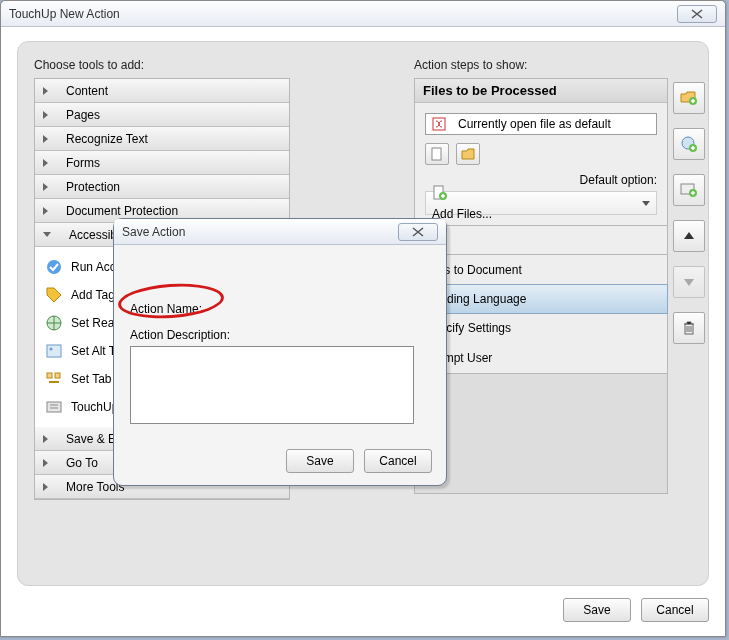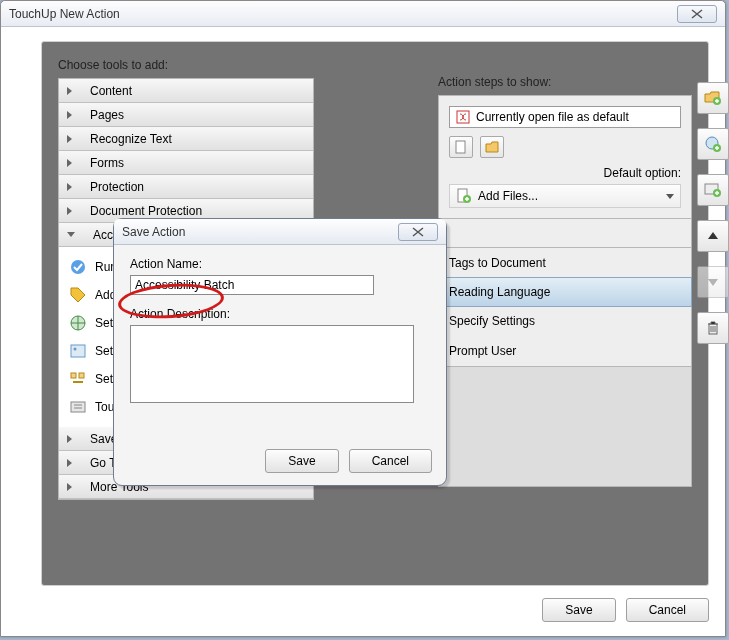--- a/index.html
+++ b/index.html
@@ -12,66 +12,66 @@
     box-shadow: 0 0 3px rgba(0,0,0,.3);
   }
   .titlebar { height: 26px; background: linear-gradient(#fdfdfe,#e8ecf3);
     border-bottom: 1px solid #bcc4d2; border-radius: 5px 5px 0 0;
     display:flex;align-items:center;padding:0 8px;justify-content:space-between;}
   .titlebar .title { color:#333; }
   .close-x { width:40px;height:18px;border:1px solid #9aa7bb;border-radius:3px;
     background:linear-gradient(#f7f9fc,#dfe6f0);display:flex;align-items:center;justify-content:center;
     font-size:11px;color:#555;}
   .content { position:absolute;left:16px;top:40px;right:16px;bottom:50px;
-    background:#737373;border:1px solid #d0d0d0;border-radius:3px;margin-left:24px;}
+    background:#e5e5e5;border:1px solid #d0d0d0;border-radius:11px;}
   .left-col{position:absolute;left:16px;top:16px;width:256px;}
-  .right-col{position:absolute;left:396px;top:33px;width:254px;}
+  .right-col{position:absolute;left:396px;top:16px;width:254px;}
   .side-col{position:absolute;left:655px;top:40px;width:34px;}
   .section-label{margin-bottom:6px;color:#222;}
   .acc-panel{border:1px solid #b7b7b7;}
   .acc-head{height:24px;background:linear-gradient(#f7f7f7,#e1e1e1);border-bottom:1px solid #c0c0c0;
     display:flex;align-items:center;padding:0 8px;gap:18px;cursor:default;}
   .acc-head + .acc-head{border-top:none;}
   .tri{width:0;height:0;display:inline-block;}
   .tri-right{border-top:4px solid transparent;border-bottom:4px solid transparent;border-left:5px solid #666;}
   .tri-down{border-left:4px solid transparent;border-right:4px solid transparent;border-top:5px solid #666;}
   .acc-body{background:#fff;padding:6px 4px;}
   .tool-item{display:flex;align-items:center;gap:8px;height:28px;padding:0 6px;}
   .tool-icon{width:18px;height:18px;display:inline-block;}
 
   .files-panel{border:1px solid #b7b7b7;}
   .files-head{height:24px;background:linear-gradient(#e9e9e9,#d6d6d6);
     display:flex;align-items:center;padding:0 8px;font-weight:bold;border-bottom:1px solid #c0c0c0;font-size:13px;}
   .files-body{background:#eee;padding:10px;}
-  .open-file{background:#fff;border:1px solid #9c9c9c;padding:3px 6px;display:flex;align-items:center;gap:6px;margin-bottom:8px;}
+  .open-file{background:#fff;border:1px solid #9c9c9c;padding:3px 6px;display:flex;align-items:center;gap:12px;margin-bottom:8px;}
   .small-btn{width:24px;height:22px;border:1px solid #a9a9a9;background:linear-gradient(#fdfdfd,#e6e6e6);
     border-radius:2px;margin-right:4px;display:inline-flex;align-items:center;justify-content:center;}
   .default-label{margin-top:8px;margin-bottom:4px;text-align:right;}
   .dropdown{height:24px;border:1px solid #cfcfcf;background:linear-gradient(#fdfdfd,#eeeeee);
     display:flex;align-items:center;padding:0 6px;gap:6px;justify-content:space-between;}
-  .dd-left{display:flex;align-items:center;gap:6px;}
+  .dd-left{display:flex;gap:6px;flex-direction:column;}
   .caret-down{width:0;height:0;border-left:4px solid transparent;border-right:4px solid transparent;border-top:5px solid #555;}
   .gap-strip{height:28px;background:#eee;border-left:1px solid #b7b7b7;border-right:1px solid #b7b7b7;}
   .steps-panel{border:1px solid #b7b7b7;background:#eee;}
   .step{height:30px;display:flex;align-items:center;padding:0 10px;font-size:13px;}
   .step.sel{background:linear-gradient(#e3eef6,#bcd4e8);border:1px solid #8aa8c4;margin:-1px;}
   .below-steps{height:120px;background:#ddd;border:1px solid #b7b7b7;border-top:none;}
 
   .side-btn{width:32px;height:32px;border:1px solid #a9a9a9;border-radius:2px;
     background:linear-gradient(#fdfdfd,#e6e6e6);margin-bottom:14px;display:flex;align-items:center;justify-content:center;}
   .side-btn.disabled{opacity:.55;}
-  .btn{height:24px;min-width:68px;padding:0 22px;border:1px solid #9f9f9f;border-radius:3px;
+  .btn{height:24px;min-width:68px;padding:0 14px;border:1px solid #9f9f9f;border-radius:3px;
     background:linear-gradient(#fdfdfd,#e3e3e3);display:inline-flex;align-items:center;justify-content:center;}
   .footer{position:absolute;right:16px;bottom:14px;display:flex;gap:10px;}
 
   
   .modal{position:absolute;left:113px;top:218px;width:334px;height:268px;background:#f4f4f4;
     border:1px solid #6f7b8e;border-radius:9px;box-shadow:3px 3px 2px rgba(0,0,0,.15);}
   .modal .titlebar{background:linear-gradient(#fefefe,#e5eaf2);}
-  .modal-body{padding:12px 24px 0 16px;}
+  .modal-body{padding:12px 24px 0 16px;margin-top:45px;}
   .field-label{margin-bottom:4px;}
   .text-input{width:244px;height:20px;border:1px solid #8a8a8a;background:#fff;padding:0 4px;}
   .textarea{width:284px;height:78px;border:1px solid #8a8a8a;background:#fff;resize:none;padding:2px 4px;}
   .modal-footer{position:absolute;right:14px;bottom:12px;display:flex;gap:10px;}
   .red-ring{position:absolute;left:118px;top:284px;width:106px;height:34px;border:3px solid #d21a1a;
     border-radius:50%;pointer-events:none;transform:rotate(-4deg);}
   
   svg{display:block;}
 </style>
 </head>
@@ -187,20 +187,21 @@
         <div class="acc-head">
             <span class="tri tri-right"></span>
             <span>More Tools</span>
           </div>
       </div>
     </div>
 
     <div class="right-col">
       <div class="section-label">Action steps to show:</div>
       <div class="files-panel">
+        <div class="files-head">Files to be Processed</div>
         <div class="files-body">
           <div class="open-file">
             <svg width="14" height="14">
                 <rect x="1" y="1" width="12" height="12" fill="#fff" stroke="#c33"></rect>
                 <path d="M4 4 c4 0 4 6 0 6 M10 4 c-4 0 -4 6 0 6" stroke="#c33" fill="none"></path>
               </svg>
             <span>Currently open file as default</span>
           </div>
           <div>
             <span class="small-btn">
@@ -302,21 +303,20 @@
   <div class="titlebar">
     <span class="title">Save Action</span>
     <div class="close-x">
       <svg width="14" height="10">
           <path d="M2 1 L12 9 M12 1 L2 9" stroke="#555" stroke-width="1.5" fill="none"></path>
         </svg>
     </div>
   </div>
   <div class="modal-body">
     <div class="field-label">Action Name:</div>
-    <input class="text-input" value="Accessibility Batch" style="">
     <div class="field-label" style="margin-top:12px">Action Description:</div>
     <textarea class="textarea" value="" style=""></textarea>
   </div>
   <div class="modal-footer">
     <div class="btn">
         <span>Save</span>
       </div>
     <div class="btn">
         <span>Cancel</span>
       </div>

